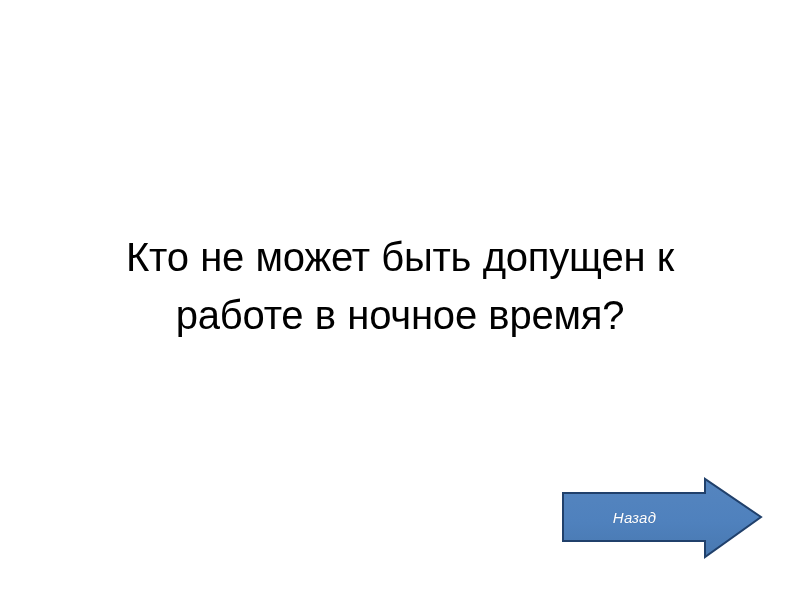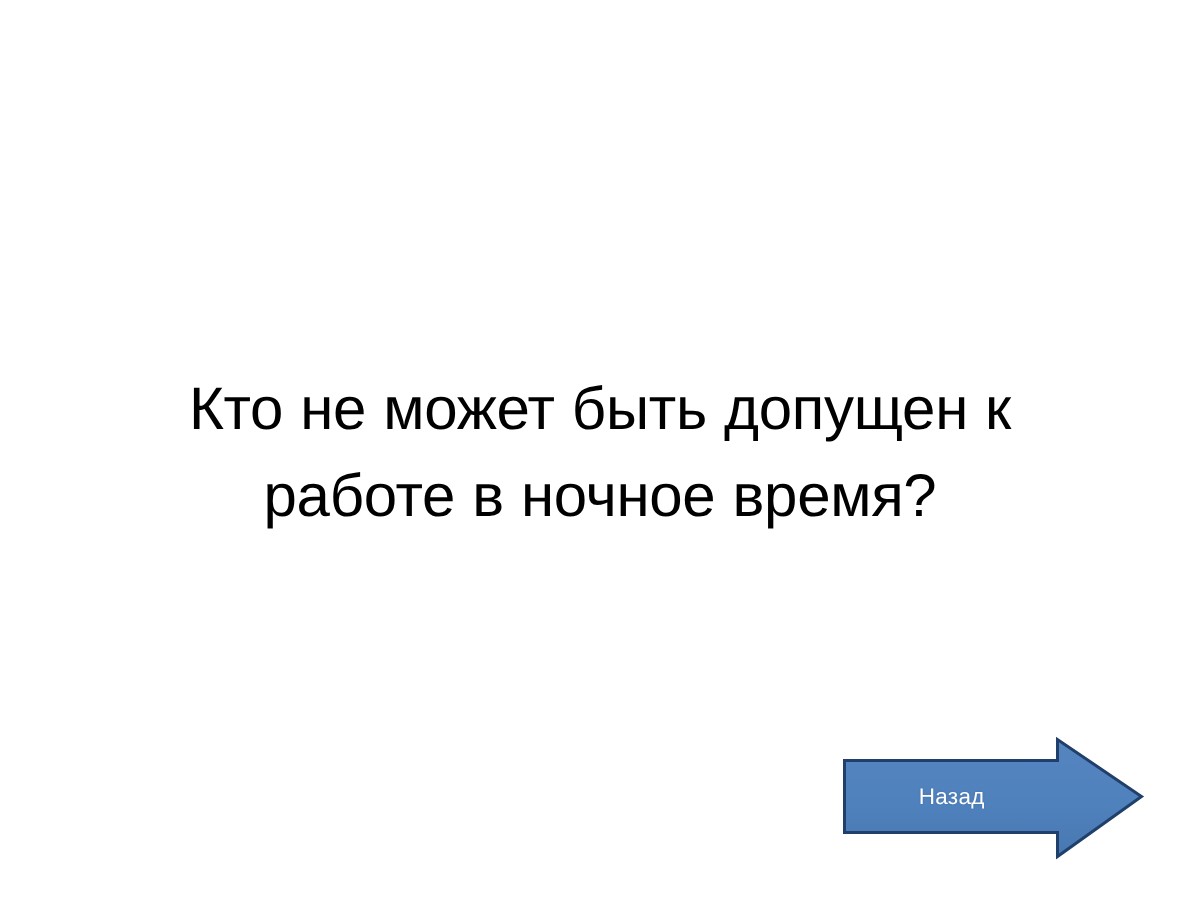--- a/index.html
+++ b/index.html
@@ -34,31 +34,32 @@
   #question-text {
     display: block;
     font-family: "Liberation Sans", sans-serif;
     font-size: 40px;
     line-height: 58px;
     font-weight: 400;
     color: #000000;
     letter-spacing: -0.2px;
     word-spacing: 0.5px;
     white-space: pre-line;
-    margin: 16px;
+    margin: 0;
   }
 
   
   #back-arrow-button {
     position: absolute;
     left: 560px;
-    top: 491px;
+    top: 477px;
     width: 204px;
     height: 82px;
     cursor: pointer;
+    font-style: italic;
   }
 
   #back-arrow-svg {
     position: absolute;
     left: 0;
     top: 0;
     width: 204px;
     height: 82px;
     display: block;
   }

